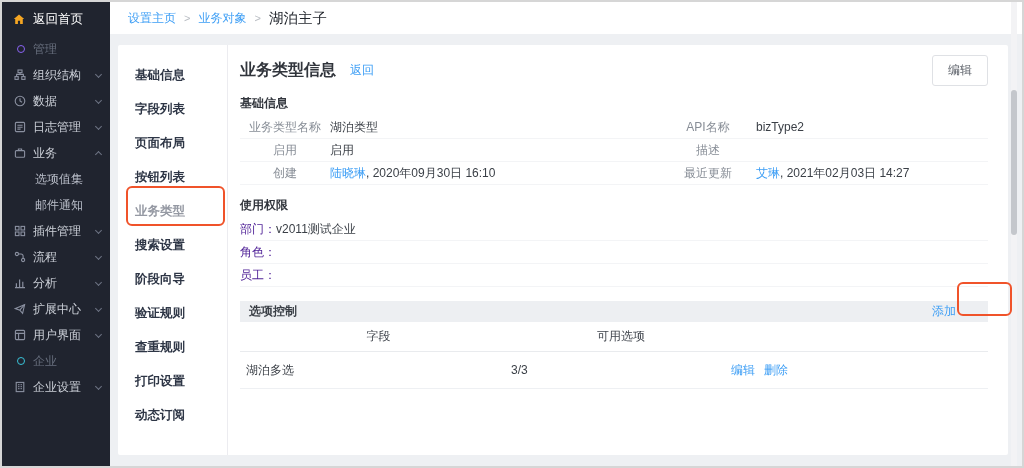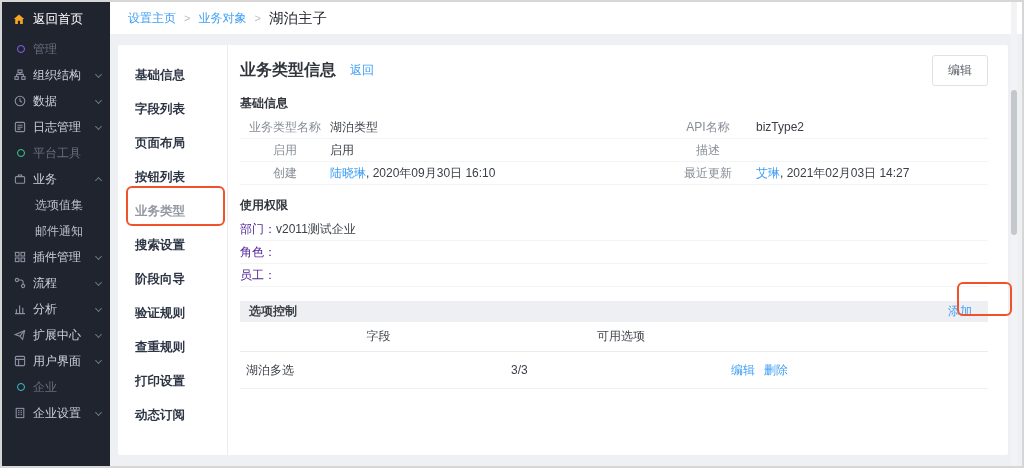--- a/index.html
+++ b/index.html
@@ -42,21 +42,21 @@
 
   .sec-head { font-weight:bold; color:#31353c; font-size:12px; margin:12px 0 4px; }
   .f-row { display:grid; grid-template-columns:90px 330px 96px 1fr; align-items:center; height:23px; border-bottom:1px solid #f3f4f6; }
   .f-label { color:#878d96;text-align:center; }
   .f-value { color:#3a3f46; }
   .f-link { color:#3d9ef5; cursor:pointer; }
   .p-row { height:23px; display:flex; align-items:center; border-bottom:1px solid #f3f4f6; }
   .p-label { color:#4c1d95; }
   .p-value { color:#3a3f46; }
 
-  .opt-bar { margin-top:14px; height:21px; background:#edeff2; display:flex; align-items:center; justify-content:space-between; padding:0 16px 0 9px; }
+  .opt-bar { margin-top:14px; height:21px; background:#edeff2; display:flex; align-items:center; justify-content:space-between; padding:0 32px 0 9px; }
   .opt-title { font-weight:bold; color:#3a3f46; }
   .add-link { color:#3d9ef5; cursor:pointer; }
   .t-head { display:grid; grid-template-columns:265px 220px 1fr; align-items:center; height:30px; color:#40454d; border-bottom:1px solid #e9ebee; padding-left:6px;text-align:center; }
   .t-row { display:grid; grid-template-columns:265px 220px 1fr; align-items:center; height:37px; color:#3a3f46; border-bottom:1px solid #eef0f3; padding-left:6px; }
   .t-actions { display:flex; gap:9px; }
   .t-actions span { color:#3d9ef5; cursor:pointer; }
 
   
   .scrollbar { position:absolute; right:5px; top:0; bottom:0; width:6px; background:#f3f3f5; }
   .scroll-thumb { position:absolute; top:88px; left:0; width:6px; height:145px; background:#c4c7cc; border-radius:3px; }
@@ -113,26 +113,20 @@
     </div>
     <div class="s-item">
       <span class="s-icon">
         <svg width="12" height="12" viewBox="0 0 12 12" fill="none" stroke="#8a90a0" stroke-width="1.1">
             <rect x="1.4" y="1.4" width="9.2" height="9.2" rx="1"></rect>
             <path d="M3.4 4.3h5.2M3.4 6.2h5.2M3.4 8.1h3.2"></path>
           </svg>
       </span>
       <span>日志管理</span>
       <span class="chev"></span>
-    </div>
-    <div class="s-item muted">
-      <span class="s-icon">
-          <span class="ring green"></span>
-        </span>
-      <span>平台工具</span>
     </div>
     <div class="s-item">
       <span class="s-icon">
         <svg width="12" height="12" viewBox="0 0 12 12" fill="none" stroke="#8a90a0" stroke-width="1.1">
             <rect x="1.4" y="3.6" width="9.2" height="6.6" rx="1"></rect>
             <path d="M4.4 3.6V2h3.2v1.6"></path>
           </svg>
       </span>
       <span>业务</span>
       <span class="chev up"></span>

